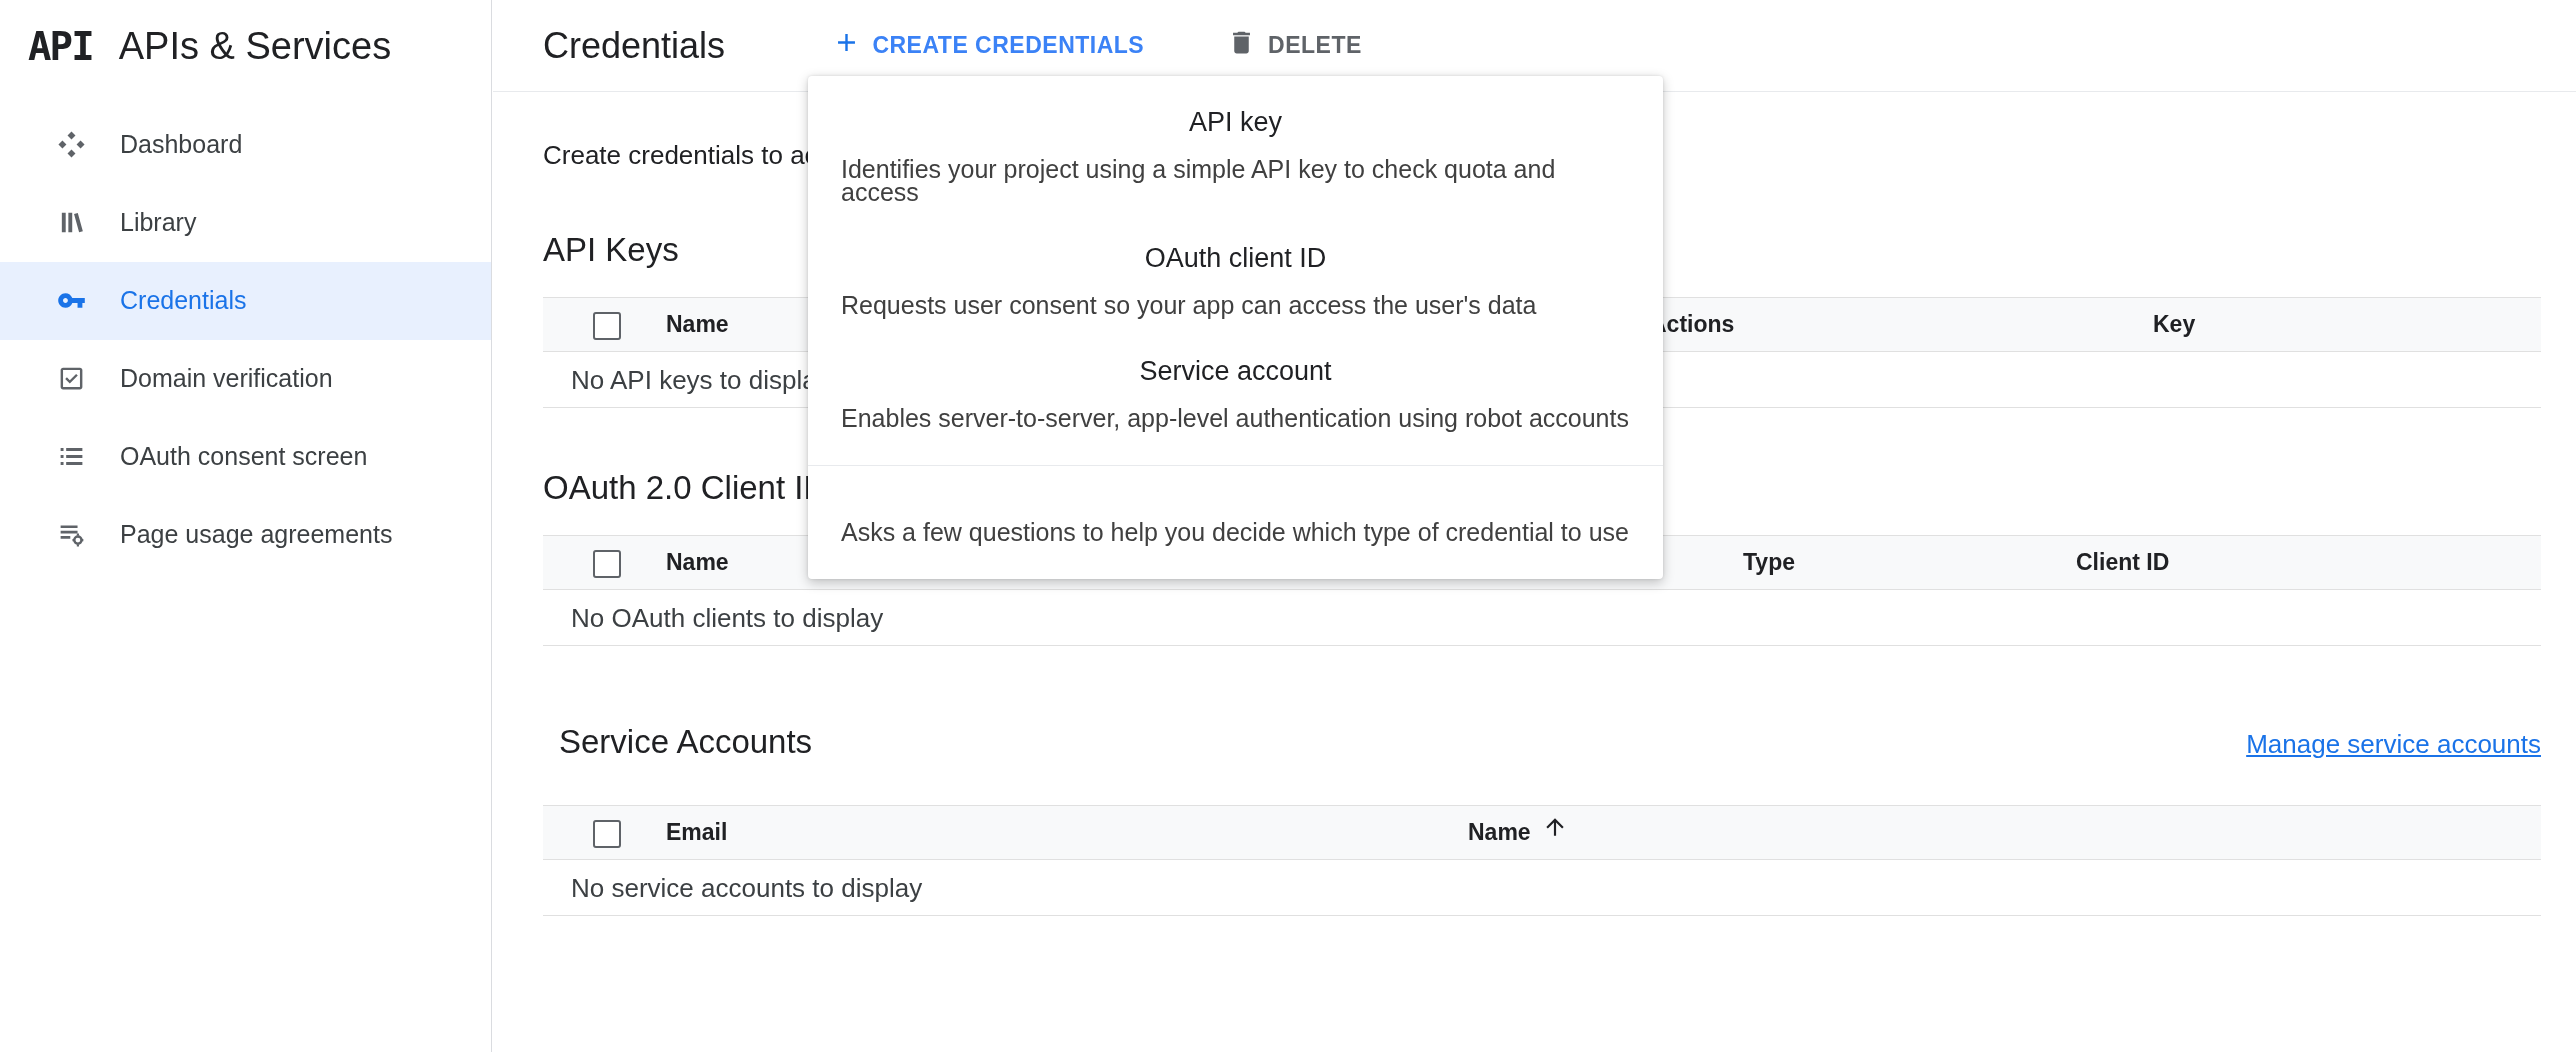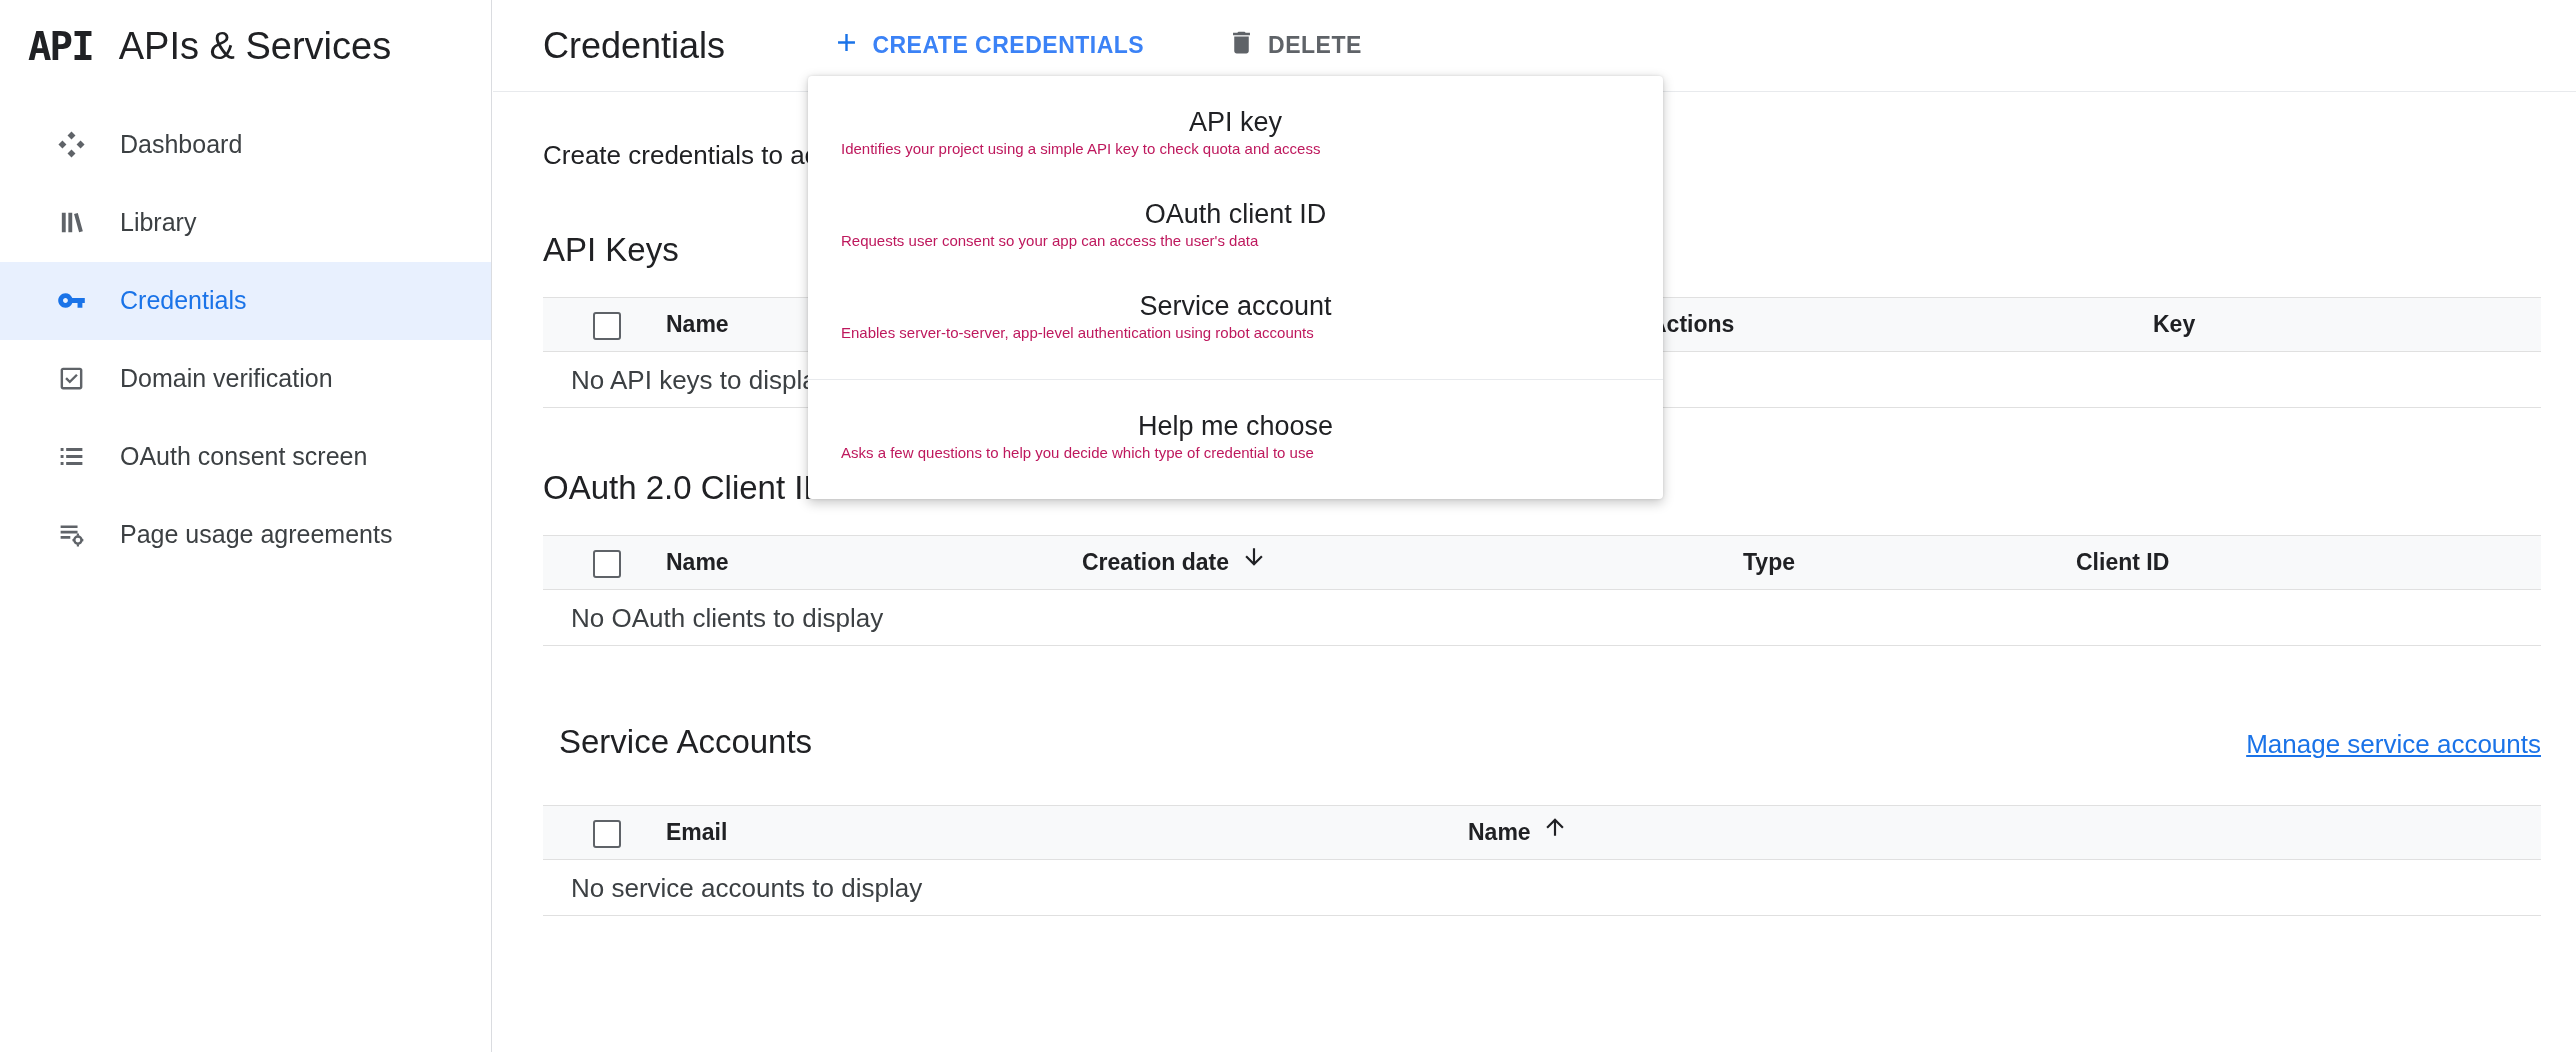--- a/index.html
+++ b/index.html
@@ -54,21 +54,21 @@
   
   .ak-name { left: 123px; }   .ak-actions { left: 1107px; } .ak-key { left: 1610px; text-align: right; }
   .oa-name { left: 123px; }   .oa-date { left: 539px; }     .oa-type { left: 1200px; } .oa-client { left: 1533px; }
   .sa-email { left: 123px; }  .sa-name { left: 925px; }
 
   
   .create-menu { position: absolute; left: 808px; top: 76px; width: 855px; background: #fff; border-radius: 3.9px;
                  box-shadow: 0 3.9px 11.7px rgba(0,0,0,0.22), 0 0 2.9px rgba(0,0,0,0.12); padding: 13.6px 0; z-index: 10; }
   .menu-item { padding: 19.4px 33px 21.4px; cursor: pointer; }
   .menu-item-title { font-size: 27px; line-height: 27px; color: #202124; text-align: center; }
-  .menu-item-desc { font-size: 15px; line-height: 23px; color: #be185d; margin-top: 1px; }
+  .menu-item-desc { font-size: 25px; line-height: 23px; color: #404040; margin-top: 22px; }
   .menu-divider { border-top: 1px solid #e8eaed; margin: 13.6px 0; }
 </style>
 </head>
 <body>
 
 <div class="app">
 
   <aside class="sidebar">
     <div class="sidebar-header">
       <span class="logo">API</span>
@@ -205,19 +205,18 @@
     <div class="menu-item">
       <div class="menu-item-title">OAuth client ID</div>
       <div class="menu-item-desc">Requests user consent so your app can access the user's data</div>
     </div>
     <div class="menu-item">
       <div class="menu-item-title">Service account</div>
       <div class="menu-item-desc">Enables server-to-server, app-level authentication using robot accounts</div>
     </div>
     <div class="menu-divider"></div>
     <div class="menu-item">
-      <div class="menu-item-title">Help me choose</div>
       <div class="menu-item-desc">Asks a few questions to help you decide which type of credential to use</div>
     </div>
   </div>
 
 </div>
 
 
 </body></html>

